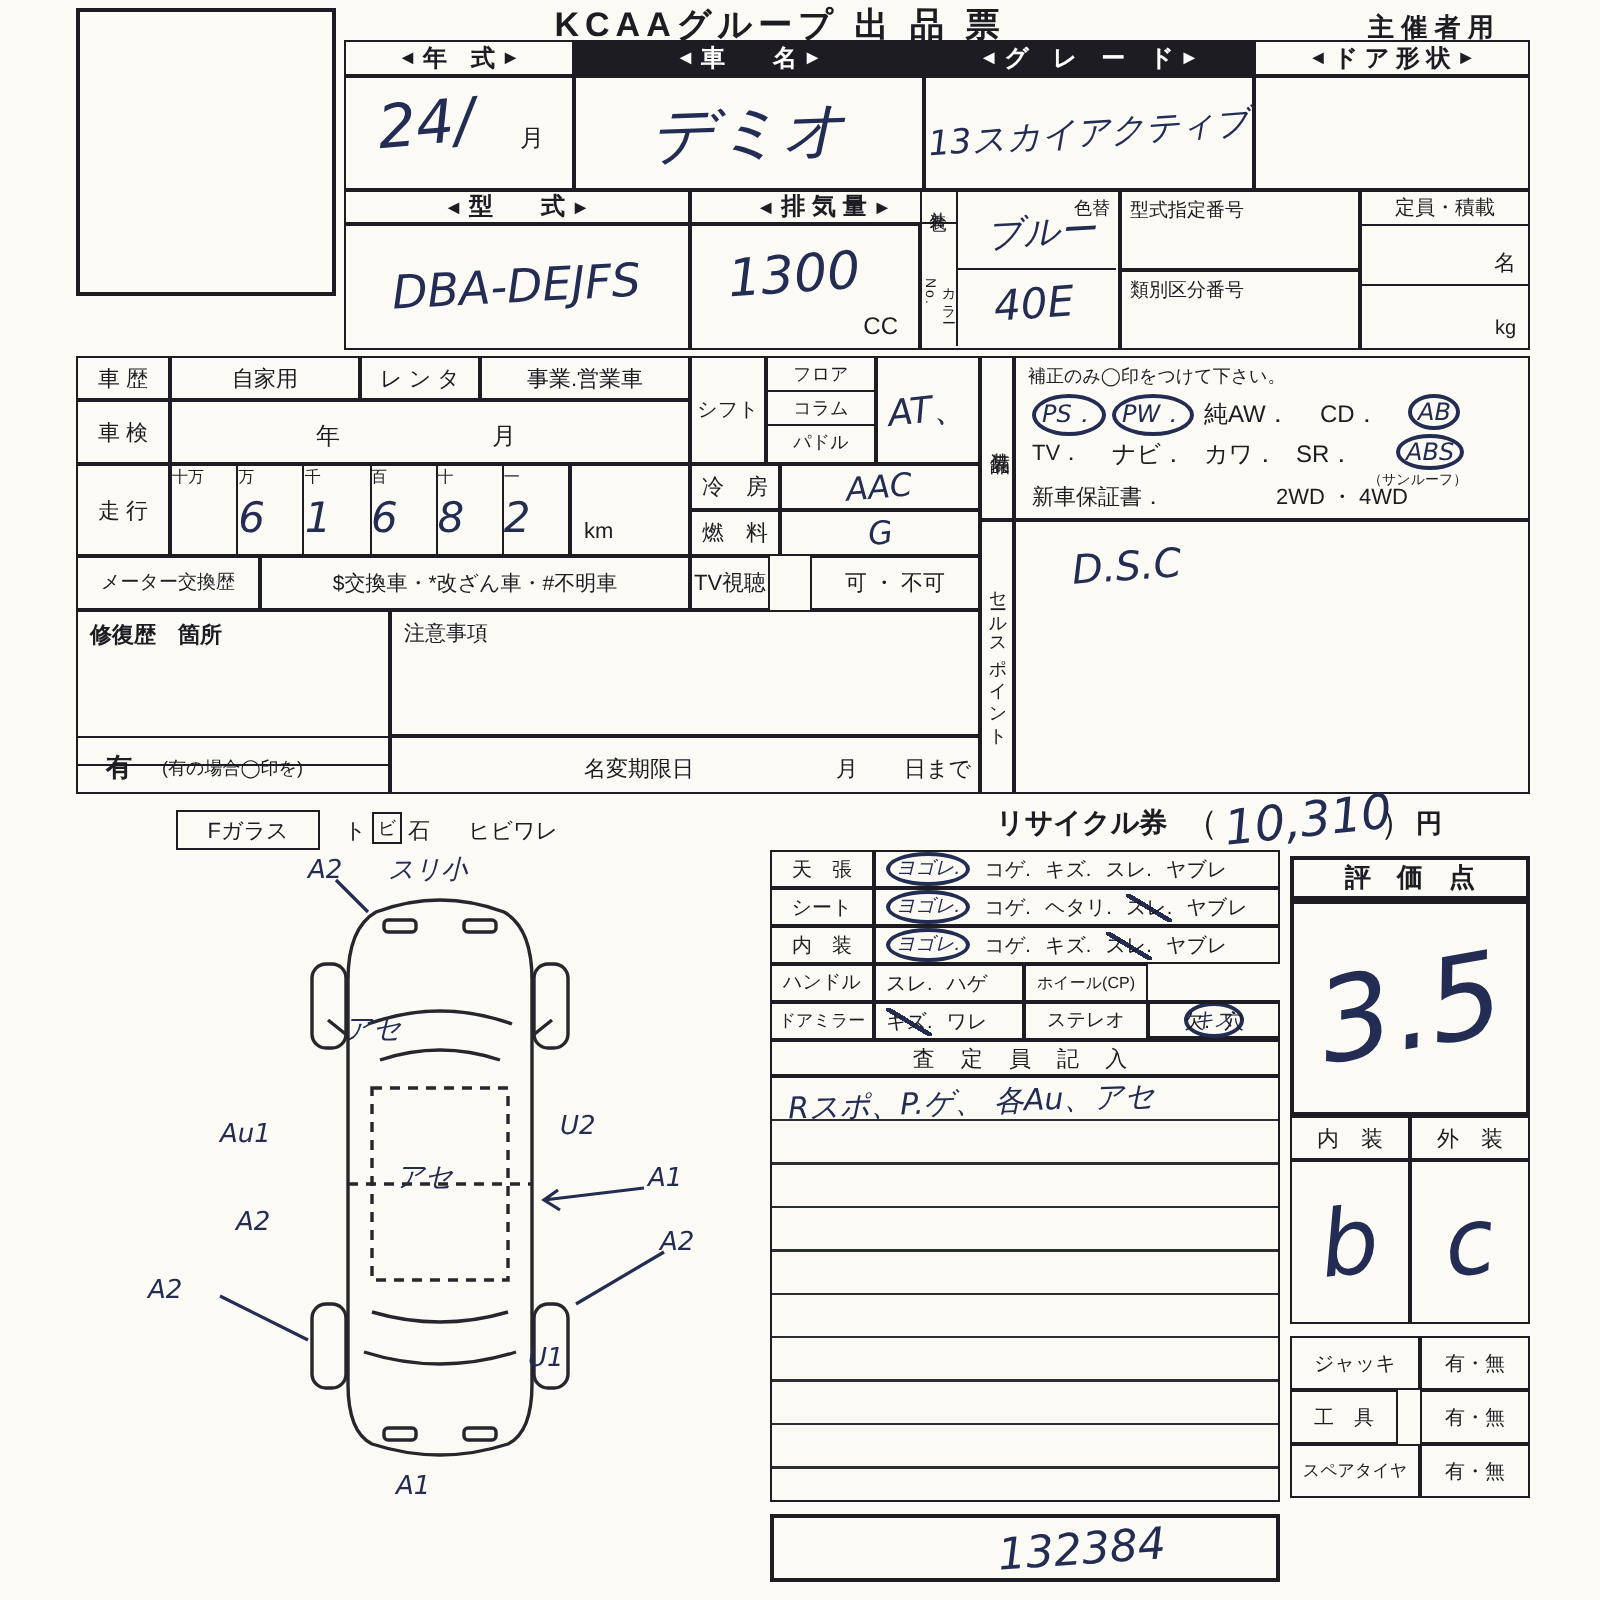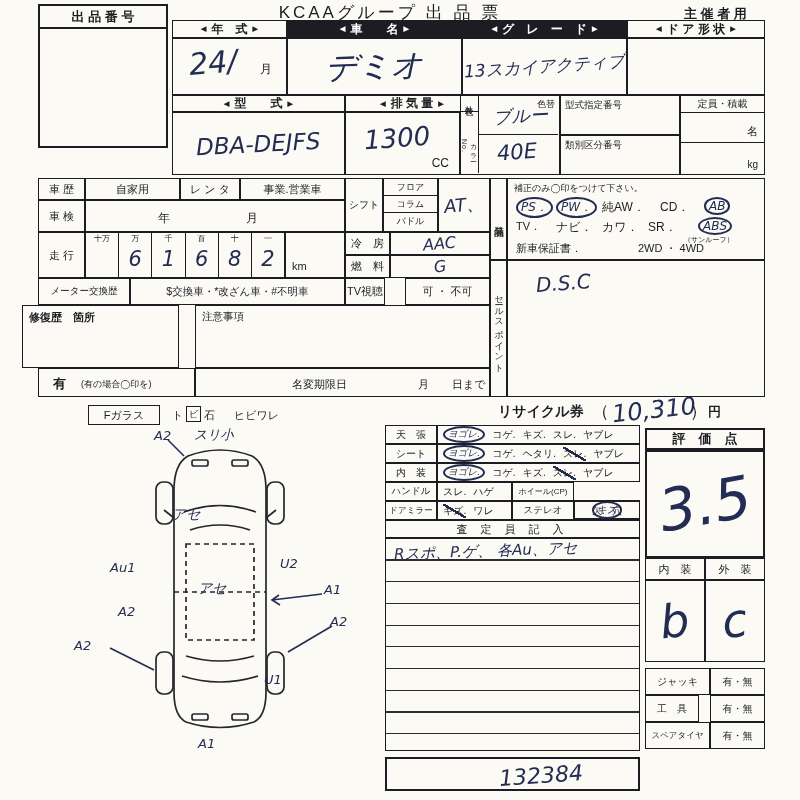--- a/index.html
+++ b/index.html
@@ -12,33 +12,32 @@
   .c{display:flex;align-items:center;justify-content:center}
   .band{background:var(--ink);color:#fff}
   .hdr{font-weight:bold;font-size:12px}
   .hw{font-family:"DejaVu Sans",sans-serif;font-style:italic;color:var(--pen)}
   .arr{font-size:7px;margin:0 5px}
   .vt{writing-mode:vertical-rl;text-orientation:upright;letter-spacing:1px}
   .circ{border:2px solid var(--pen);border-radius:50%;padding:0 3px}
   .slash{background:linear-gradient(to top right,transparent 45%,var(--pen) 45%,var(--pen) 55%,transparent 55%)}
   .ruled{background:repeating-linear-gradient(to bottom,transparent 0px,transparent 20.5px,#2c2c33 20.5px,#2c2c33 21.7px)}
   .mrow{display:flex;height:100%}
-  .mcell{flex:1;border-right:1px solid var(--ink);display:flex;flex-direction:column;align-items:center}
+  .mcell{flex:1;border-right:1px solid var(--ink);display:flex;flex-direction:column;align-items:flex-start}
   .mcell:last-child{border-right:none}
   .mlab{font-size:8px;height:12px;line-height:12px}
   .mdig{font-size:21px;line-height:28px}
   .opt{margin-right:7px}
 </style>
 </head>
 <body>
 
 <div class="abs b2" style="left:38px;top:4px;width:130px;height:144px">
-  <div class="c" style="height:23px;border-bottom:2.2px solid var(--ink);font-weight:bold;font-size:13px">出 品 番 号</div>
-</div>
-<div class="abs c" style="left:200px;top:2px;width:380px;height:20px;font-weight:normal;font-size:17px;letter-spacing:3px">KCAAグループ 出 品 票</div>
+</div>
+<div class="abs c" style="left:200px;top:2px;width:380px;height:20px;font-weight:bold;font-size:17px;letter-spacing:3px">KCAAグループ 出 品 票</div>
 <div class="abs" style="left:684px;top:5px;font-weight:bold;font-size:13px">主 催 者 用</div>
 
 <div class="abs b c hdr" style="left:172px;top:20px;width:115px;height:18px">
   <span class="arr">◀</span>
   <span>年　式</span>
   <span class="arr">▶</span>
 </div>
 <div class="abs b band c hdr" style="left:287px;top:20px;width:175px;height:18px">
   <span class="arr">◀</span>
   <span>車　　名</span>
@@ -153,21 +152,21 @@
       </div>
   </div>
 </div>
 <div class="abs b" style="left:285px;top:232px;width:60px;height:46px">
   <span class="abs" style="left:6px;bottom:5px;font-size:11px">km</span>
 </div>
 
 <div class="abs b c" style="left:38px;top:278px;width:92px;height:27px;font-size:9.5px">メーター交換歴</div>
 <div class="abs b c" style="left:130px;top:278px;width:215px;height:27px;font-size:10.5px">$交換車・*改ざん車・#不明車</div>
 
-<div class="abs b" style="left:22px;top:305px;width:157px;height:63px">
+<div class="abs b" style="left:38px;top:305px;width:157px;height:78px">
   <span class="abs" style="left:6px;top:4px;font-size:11px;font-weight:bold">修復歴　箇所</span>
 </div>
 <div class="abs b" style="left:195px;top:305px;width:295px;height:63px">
   <span class="abs" style="left:6px;top:4px;font-size:10.5px">注意事項</span>
 </div>
 <div class="abs b" style="left:38px;top:368px;width:157px;height:29px">
   <span class="abs" style="left:14px;top:6px;font-size:13px;font-weight:bold">有</span>
   <span class="abs" style="left:42px;top:9px;font-size:9px">(有の場合◯印を)</span>
 </div>
 <div class="abs b" style="left:195px;top:368px;width:295px;height:29px">

